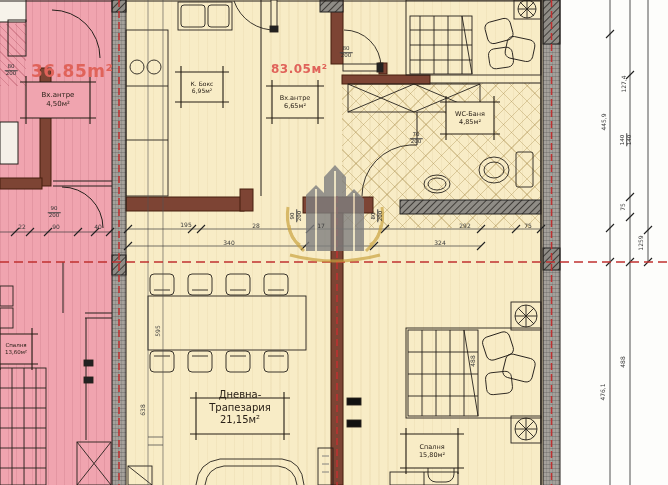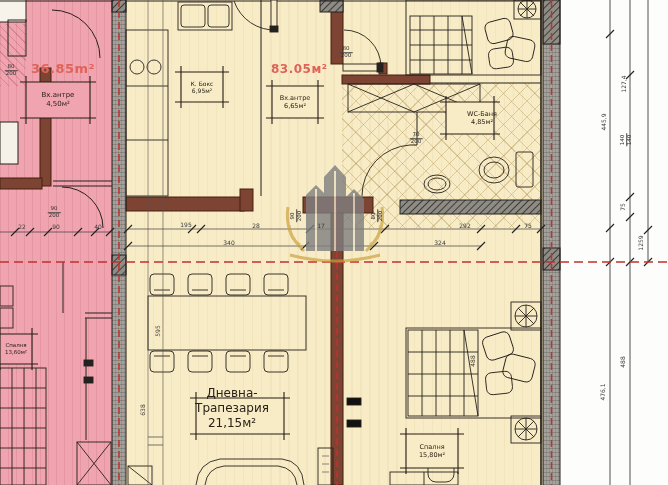--- a/index.html
+++ b/index.html
@@ -244,44 +244,44 @@
     </g>
     <g stroke="#c9a23c" stroke-width="3" fill="none" opacity="0.85">
       <path d="M28,96 Q8,78 12,52"></path>
       <path d="M24,90 Q14,84 13,70"></path>
       <path d="M90,96 Q110,78 106,52"></path>
       <path d="M94,90 Q104,84 105,70"></path>
       <path d="M14,100 Q59,112 104,100"></path>
     </g>
   </svg>
 
-  <div class="arealabel" style="left:31px;top:61px;font-size:13px;">36.85m²</div>
+  <div class="arealabel" style="left:31px;top:61px;font-size:17px;">36.85m²</div>
   <div class="arealabel" style="left:271px;top:62px;font-size:12px;">83.05м²</div>
 
   <div class="lbox" style="left:26px;top:82px;width:64px;height:36px;font-size:7px;">
     <span>Вх.антре</span>
     <span>4,50м²</span>
   </div>
   <div class="lbox" style="left:0;top:334px;width:32px;height:30px;font-size:5.5px;">
     <span>Спалня</span>
     <span>13,60м²</span>
   </div>
   <div class="lbox" style="left:181px;top:72px;width:42px;height:30px;font-size:6px;">
     <span>К. Бокс</span>
     <span>6,95м²</span>
   </div>
   <div class="lbox" style="left:272px;top:86px;width:46px;height:32px;font-size:6.5px;">
     <span>Вх.антре</span>
     <span>6,65м²</span>
   </div>
-  <div class="lbox" style="left:446px;top:102px;width:48px;height:32px;font-size:6.5px;padding-left:12px;">
+  <div class="lbox" style="left:446px;top:102px;width:48px;height:32px;font-size:6.5px;">
     <span>WC-Баня</span>
     <span>4,85м²</span>
   </div>
-  <div class="lbox" style="left:188px;top:398px;width:88px;height:20px;font-size:12px;">
+  <div class="lbox" style="left:196px;top:398px;width:88px;height:20px;font-size:10px;">
     <span>Дневна-Трапезария</span>
     <span>21,15м²</span>
   </div>
   <div class="lbox" style="left:406px;top:434px;width:52px;height:34px;font-size:6.5px;">
     <span>Спалня</span>
     <span>15,80м²</span>
   </div>
 
   <span class="t ctr" style="left:11px;top:65px;">
     <span class="frac">

